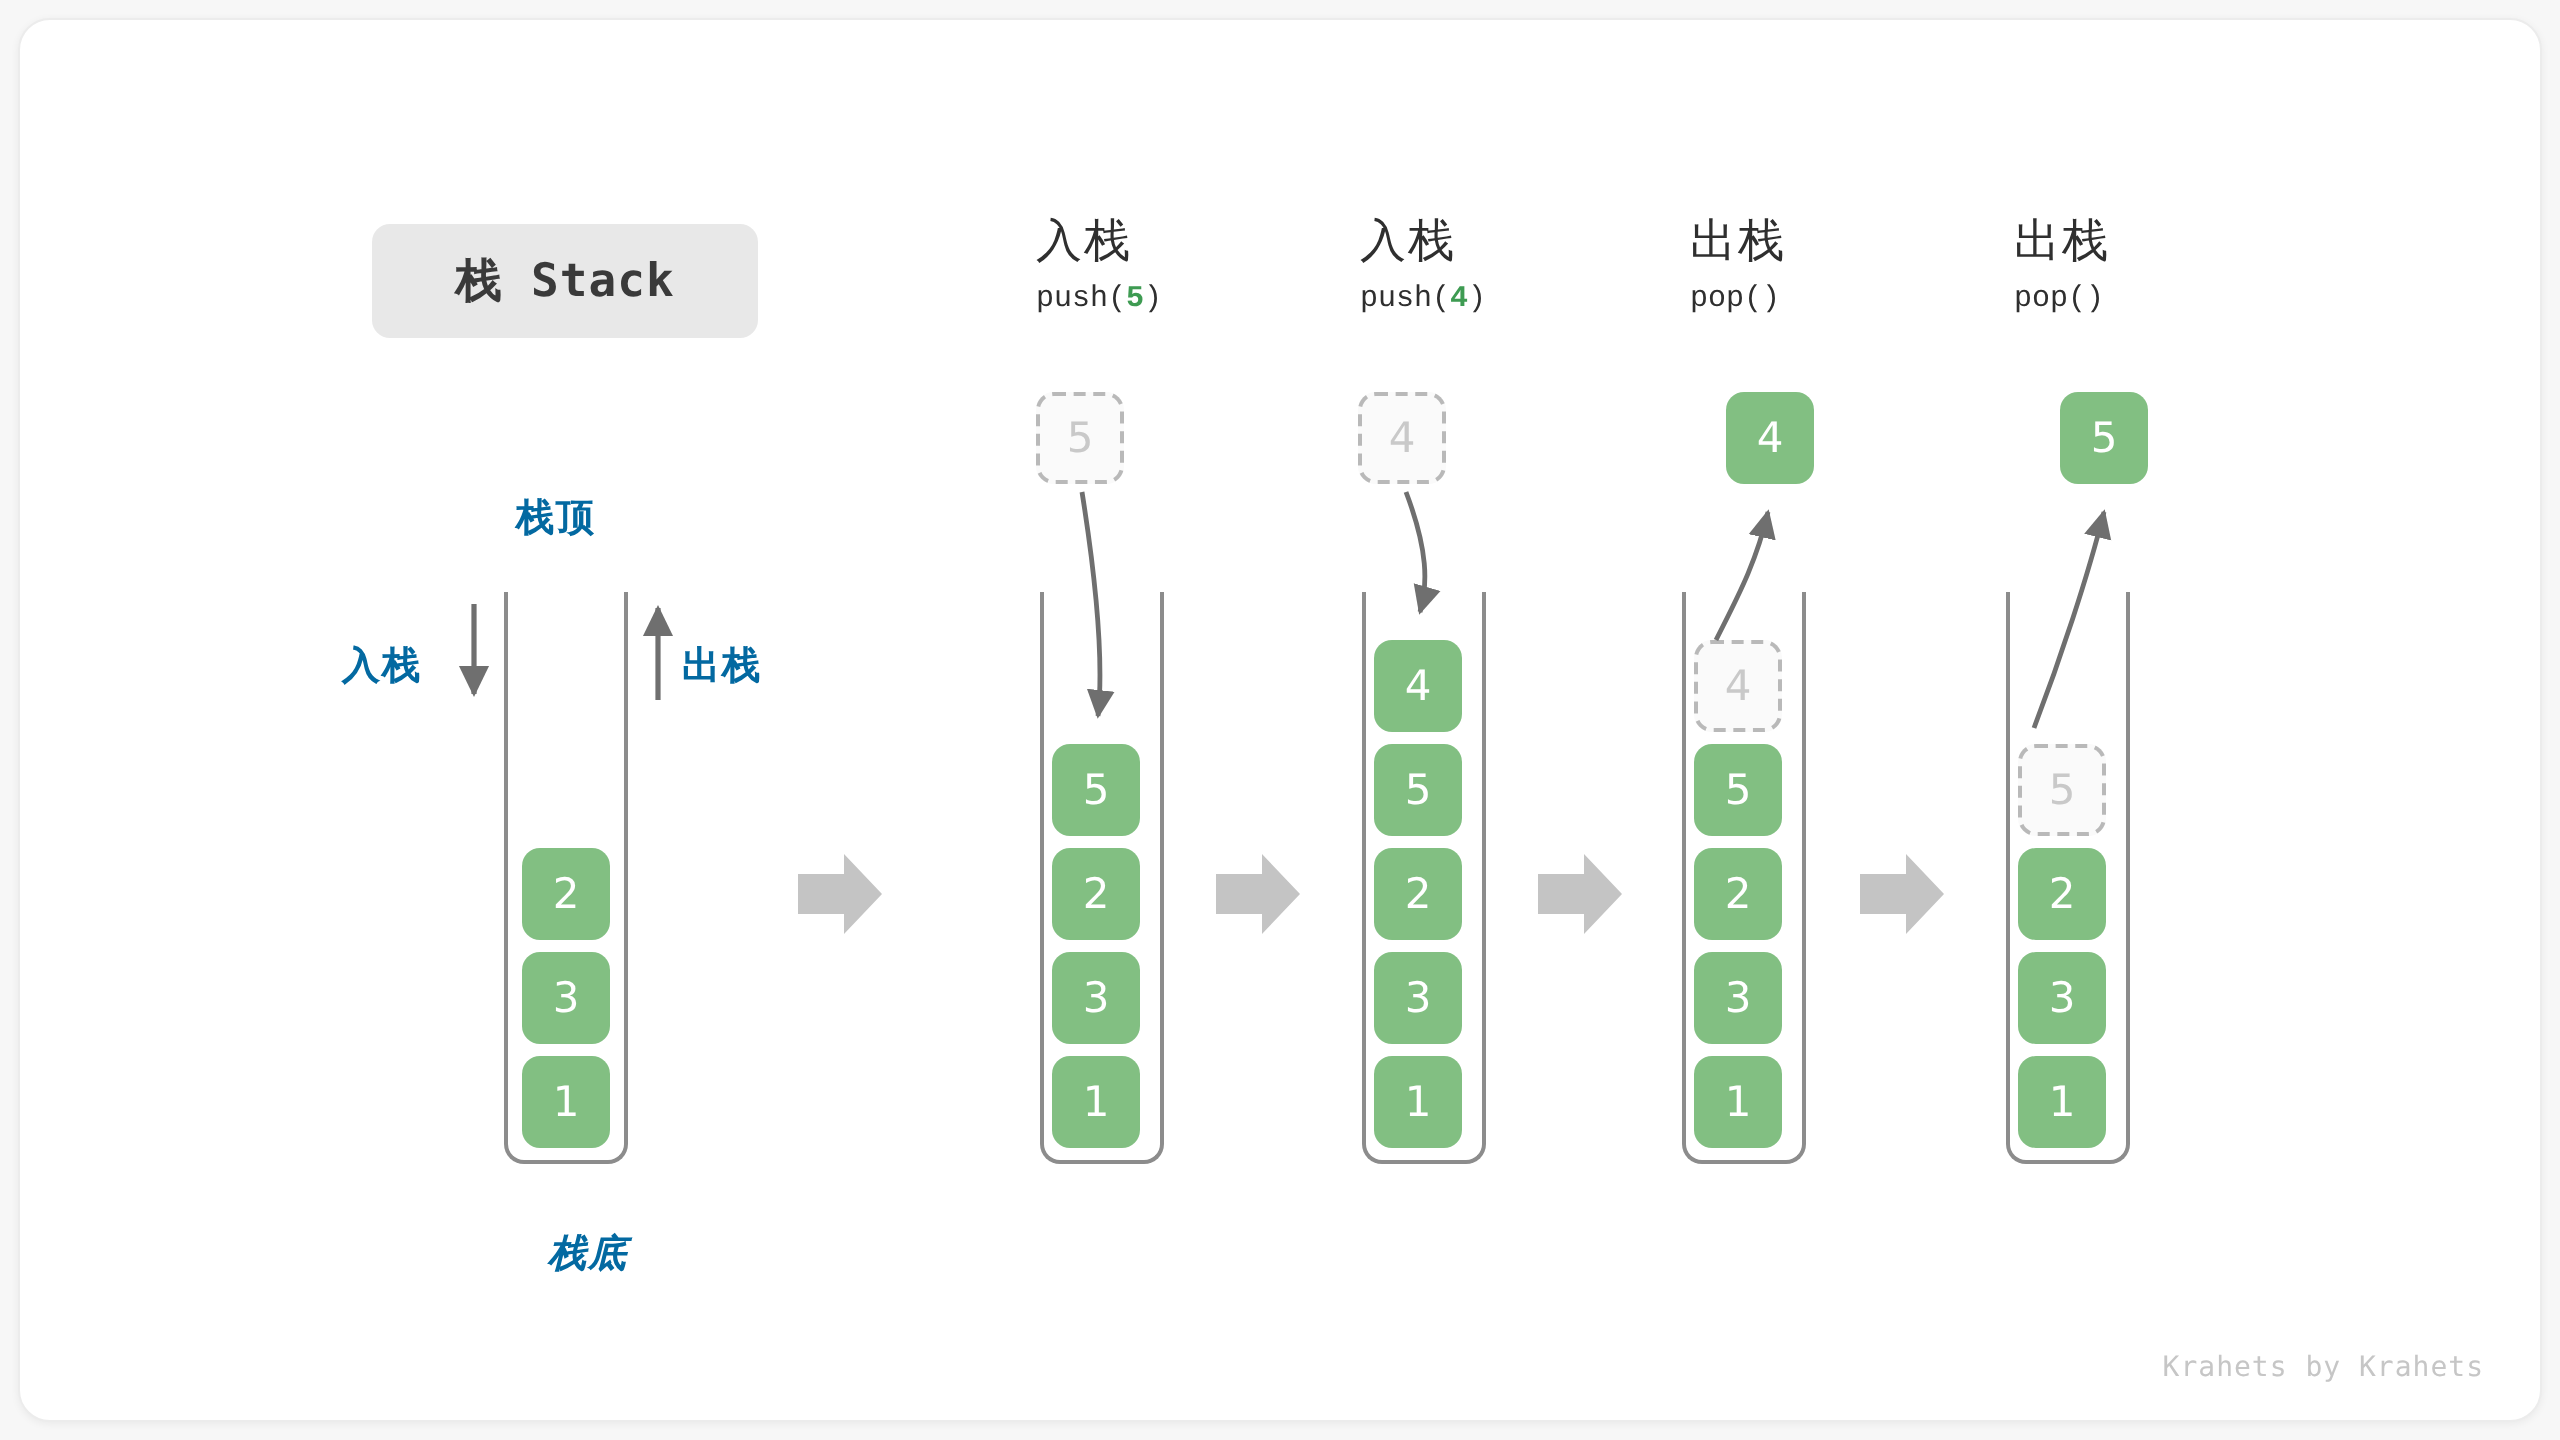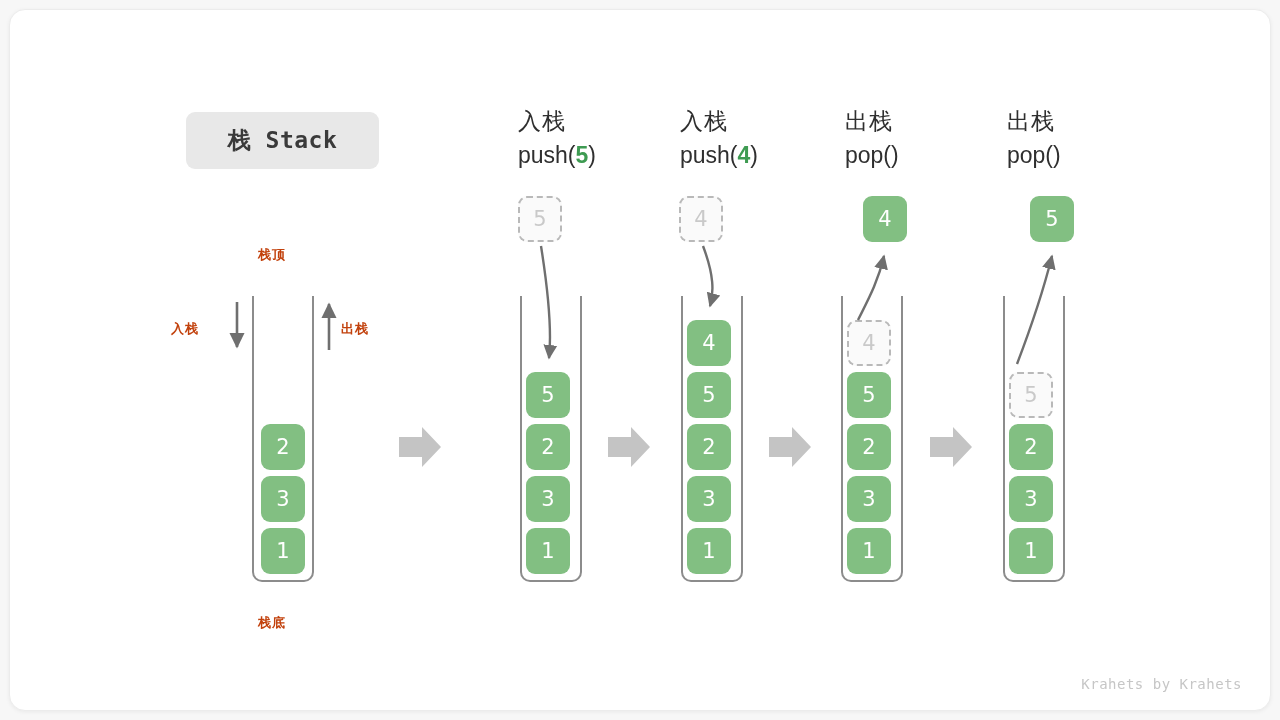--- a/index.html
+++ b/index.html
@@ -66,22 +66,22 @@
   }
   .op-label .op-cn {
     display: block;
     font-family: "DejaVu Sans", "Liberation Sans", sans-serif;
     font-size: 23px;
     font-weight: normal;
     letter-spacing: 1px;
   }
   .op-label .op-code {
     display: block;
-    font-family: Liberation Sans, sans-serif;
-    font-size: 23px;
+    font-family: Liberation Mono, monospace;
+    font-size: 15px;
     letter-spacing: 0px;
     margin-top: 2px;
   }
   .op-label .arg {
     color: #3e9b52;
     font-weight: bold;
   }
 
   
   .stack-tube {
@@ -116,23 +116,23 @@
   .cell.ghost {
     background: #fafafa;
     color: #c9c9c9;
     border: 2px dashed #b9b9b9;
   }
 
   
   .lbl {
     position: absolute;
     font-family: "DejaVu Sans", "Liberation Sans", sans-serif;
-    font-size: 13px;
+    font-size: 19px;
     font-weight: bold;
-    color: #c2410c;
+    color: #0369a1;
     white-space: nowrap;
     letter-spacing: 1px;
   }
 
   .footer {
     position: absolute;
     right: 38px;
     bottom: 28px;
     font-family: "DejaVu Sans Mono", "Liberation Mono", monospace;
     font-size: 14px;
@@ -152,21 +152,21 @@
 </style>
 </head>
 <body>
 
 <div id="canvas">
   <div class="card"></div>
 
   <div class="title-chip">栈 Stack</div>
 
   <div class="lbl" style="left:258px; top:246px;">栈顶</div>
-  <div class="lbl" style="left:258px; top:614px;">栈底</div>
+  <div class="lbl" style="left:274px; top:614px;font-style:italic;">栈底</div>
   <div class="lbl" style="left:171px; top:320px;">入栈</div>
   <div class="lbl" style="left:341px; top:320px;">出栈</div>
 
   <div class="stack-tube" style="left:252px; top:296px; width:62px; height:286px;"></div>
   <div class="cell solid" style="left:261px; top:424px;">2</div>
   <div class="cell solid" style="left:261px; top:476px;">3</div>
   <div class="cell solid" style="left:261px; top:528px;">1</div>
 
   <div class="op-label" style="left:518px; top:106px;">
     <span class="op-cn">入栈</span>

